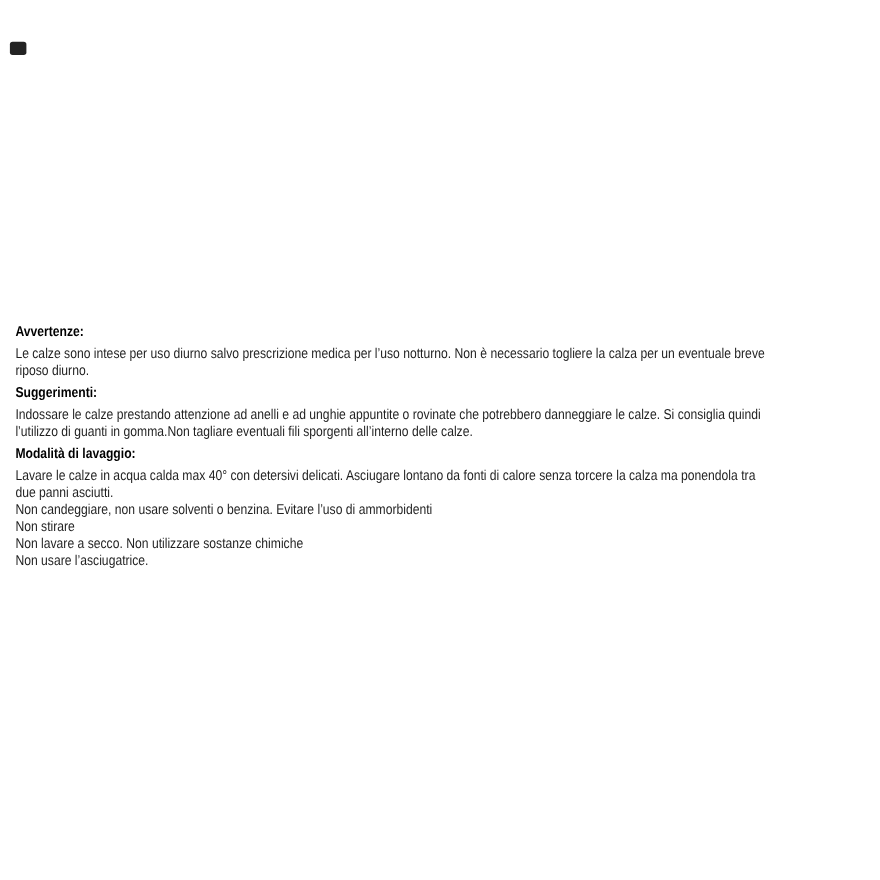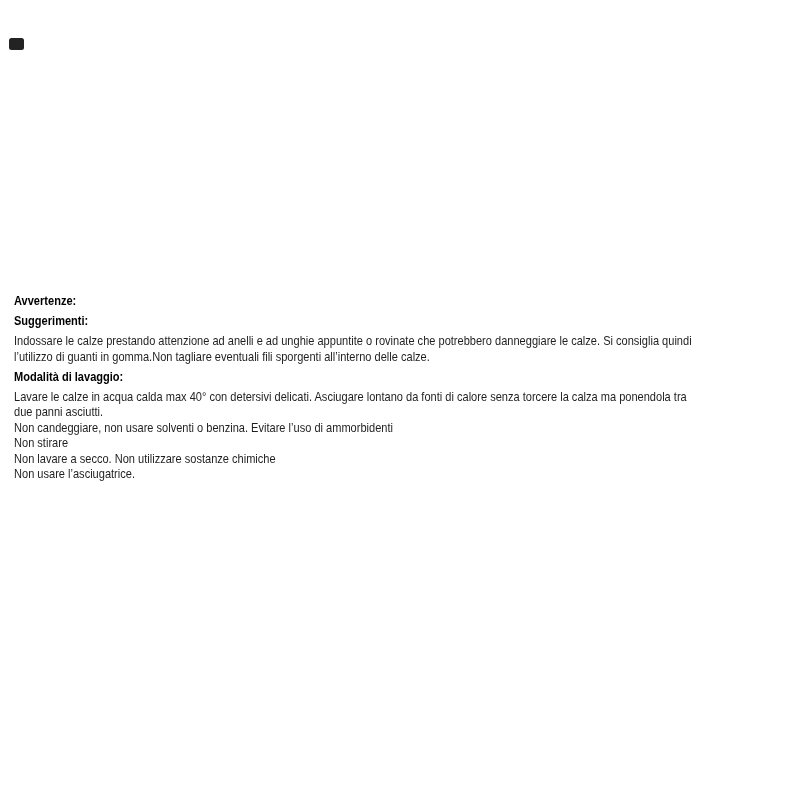--- a/index.html
+++ b/index.html
@@ -53,20 +53,24 @@
 </style>
 </head>
 <body>
 
 <div class="corner-mark"></div>
 
 <div class="care-block">
 
   <section>
     <div class="care-heading">Avvertenze:</div>
+    <div class="care-para">
+      <div class="care-line">Le calze sono intese per uso diurno salvo prescrizione medica per l’uso notturno. Non è necessario togliere la calza per un eventuale breve</div>
+      <div class="care-line">riposo diurno.</div>
+    </div>
   </section>
 
   <section>
     <div class="care-heading">Suggerimenti:</div>
     <div class="care-para">
       <div class="care-line">Indossare le calze prestando attenzione ad anelli e ad unghie appuntite o rovinate che potrebbero danneggiare le calze. Si consiglia quindi</div>
       <div class="care-line">l’utilizzo di guanti in gomma.Non tagliare eventuali fili sporgenti all’interno delle calze.</div>
     </div>
   </section>
 

